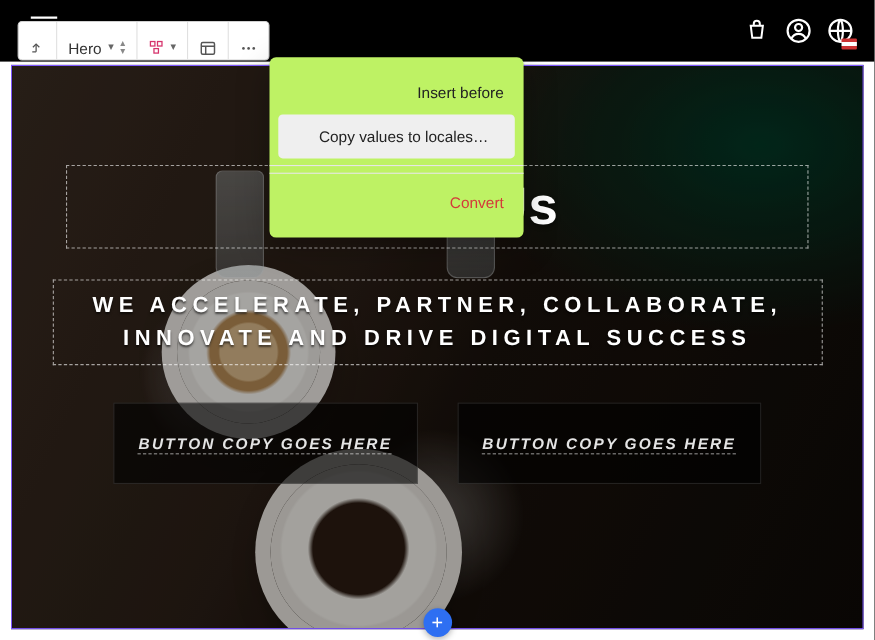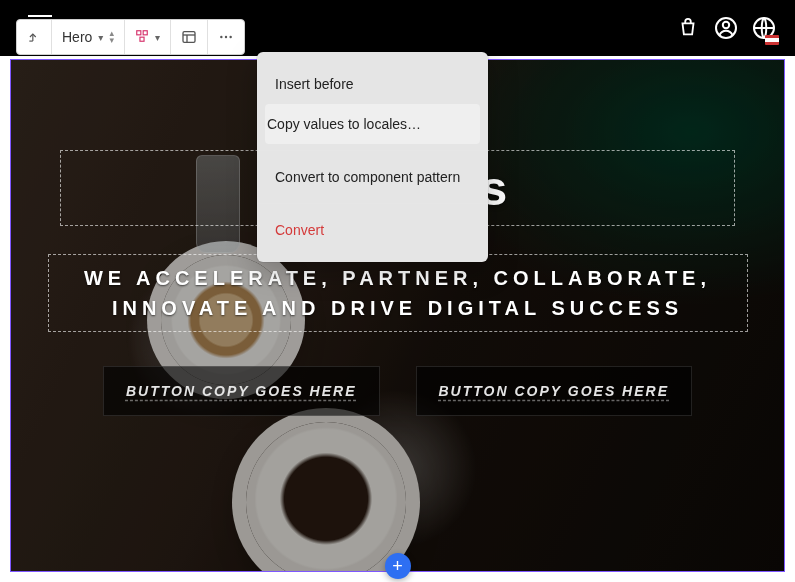--- a/index.html
+++ b/index.html
@@ -65,21 +65,21 @@
     background: #fff;
     border: 1px solid #d0d0d0;
     border-radius: 4px;
     display: flex;
     align-items: stretch;
     z-index: 10;
     box-shadow: 0 1px 2px rgba(0,0,0,0.08);
   }
   .tb-cell {
     display: flex;
-    align-items: center;
+    align-items: flex-start;
     padding: 16px 10px;
     border-right: 1px solid #e0e0e0;
     cursor: pointer;
     gap: 6px;
     font-size: 14px;
     color: #333;
   }
   .tb-cell:last-child { border-right: none; }
   .tb-cell .small-chev { font-size: 10px; color: #666; }
   .tb-cell .mini-arrow {
@@ -189,21 +189,21 @@
     margin-top: 34px;
   }
   .hero-btn {
     background: rgba(0,0,0,0.6);
     border: 1px solid rgba(255,255,255,0.12);
     color: #e4e4e4;
     font-style: italic;
     font-weight: 700;
     letter-spacing: 2px;
     font-size: 14px;
-    padding: 16px 22px;
+    padding: 28px 22px;
     text-decoration: underline dashed rgba(255,255,255,0.4);
     text-underline-offset: 4px;
     cursor: pointer;
   }
 
   
   .add-circle {
     position: absolute;
     left: 50%;
     bottom: 3px;
@@ -216,39 +216,40 @@
     font-size: 18px;
     z-index: 5;
     box-shadow: 0 2px 6px rgba(0,0,0,0.3);
     cursor: pointer;
   }
 
   
   .context-menu {
     position: absolute;
     top: 52px;
-    left: 257px;
+    left: 245px;
     width: 231px;
-    background: #e5e5e5;
+    background: #bef264;
     border-radius: 6px;
     box-shadow: 0 8px 30px rgba(0,0,0,0.25), 0 0 0 1px rgba(0,0,0,0.06);
     padding: 12px 0;
     z-index: 20;
     font-size: 14px;
     color: #222;
+    text-align: right;
   }
   .cm-item {
     padding: 12px 18px;
     cursor: pointer;
   }
   .cm-item.hover {
     background: #efefef;
     margin: 0 8px;
     border-radius: 4px;
-    padding: 12px 2px;
+    padding: 12px 24px;
   }
   .cm-sep {
     height: 1px;
     background: #e6e6e6;
     margin: 6px 0;
   }
   .cm-item.danger { color: #d43a3a; }
 </style>
 </head>
 <body>
@@ -355,16 +356,15 @@
 </div>
 
 <div class="add-circle">
   <span>+</span>
 </div>
 
 <div class="context-menu">
   <div class="cm-item"><span>Insert before</span></div>
   <div class="cm-item hover"><span>Copy values to locales…</span></div>
   <div class="cm-sep"></div>
-  <div class="cm-item"><span>Convert to component pattern</span></div>
   <div class="cm-sep"></div>
   <div class="cm-item danger"><span>Convert</span></div>
 </div>
 
 </body></html>

